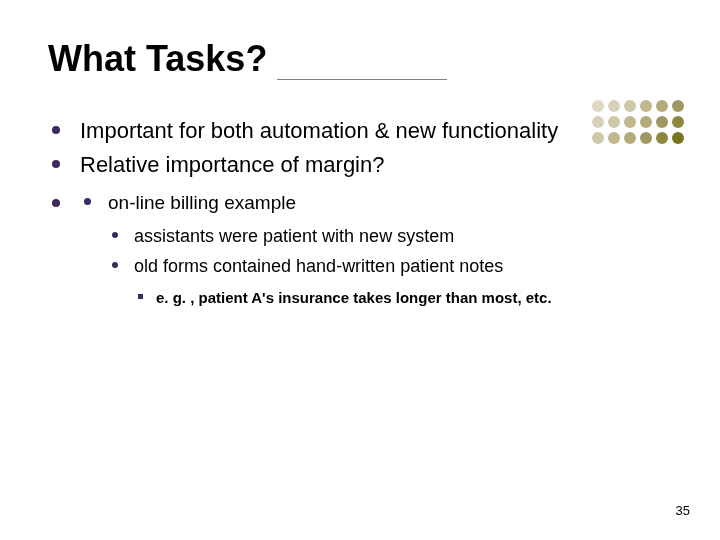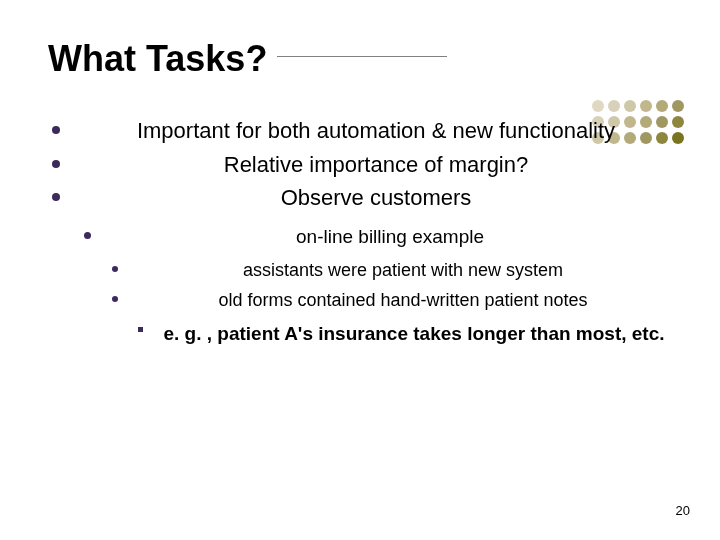--- a/index.html
+++ b/index.html
@@ -15,21 +15,21 @@
   }
   .slide {
     box-sizing: border-box;
     width: 720px;
     height: 540px;
     padding: 38px 48px 20px 48px;
     position: relative;
   }
   .title-line {
     display: flex;
-    align-items: flex-start;
+    align-items: flex-end;
     gap: 10px;
   }
   .title {
     font-size: 36px;
     font-weight: bold;
     white-space: nowrap;
   }
   .title-rule {
     flex: 0 0 auto;
     width: 170px;
@@ -45,21 +45,21 @@
     grid-template-columns: repeat(6, 12px);
     grid-auto-rows: 12px;
     gap: 4px;
   }
   .dots-deco span {
     width: 12px;
     height: 12px;
     border-radius: 50%;
     display: block;
   }
-  ul { list-style: none; padding: 0; margin: 0; text-align: center; }
+  ul { list-style: none; padding: 0; margin: 0; }
   .lvl1 {
     margin-top: 36px;
     font-size: 22px;
   }
   .lvl1 > li {
     position: relative;
     padding-left: 32px;
     line-height: 1.35;
     margin-bottom: 4px;
   }
@@ -108,21 +108,21 @@
     position: absolute;
     left: 4px;
     top: 9px;
     width: 6px;
     height: 6px;
     border-radius: 50%;
     background: #3c2a5c;
   }
   .lvl4 {
     margin-top: 6px;
-    font-size: 19px;
+    font-size: 15px;
     font-weight: bold;
   }
   .lvl4 > li {
     position: relative;
     padding-left: 22px;
     line-height: 1.5;
   }
   .lvl4 > li::before {
     content: "";
     position: absolute;
@@ -168,32 +168,31 @@
       <span style="background: rgb(178, 170, 120);"></span>
       <span style="background: rgb(160, 152, 96);"></span>
       <span style="background: rgb(142, 134, 63);"></span>
       <span style="background: rgb(122, 116, 32);"></span>
     </div>
 
   <ul class="lvl1">
     <li><span>Important for both automation &amp; new functionality</span></li>
     <li><span>Relative importance of margin?</span></li>
     <li>
-      <span>Observe customers</span>
       <ul class="lvl2">
         <li>
           <span>on-line billing example</span>
           <ul class="lvl3">
             <li><span>assistants were patient with new system</span></li>
             <li>
               <span>old forms contained hand-written patient notes</span>
               <ul class="lvl4">
                 <li><span>e. g. , patient A's insurance takes longer than most, etc.</span></li>
               </ul>
             </li>
           </ul>
         </li>
       </ul>
     </li>
   </ul>
 
-  <div class="page-number">20</div>
+  <div class="page-number">35</div>
 </div>
 
 </body></html>

